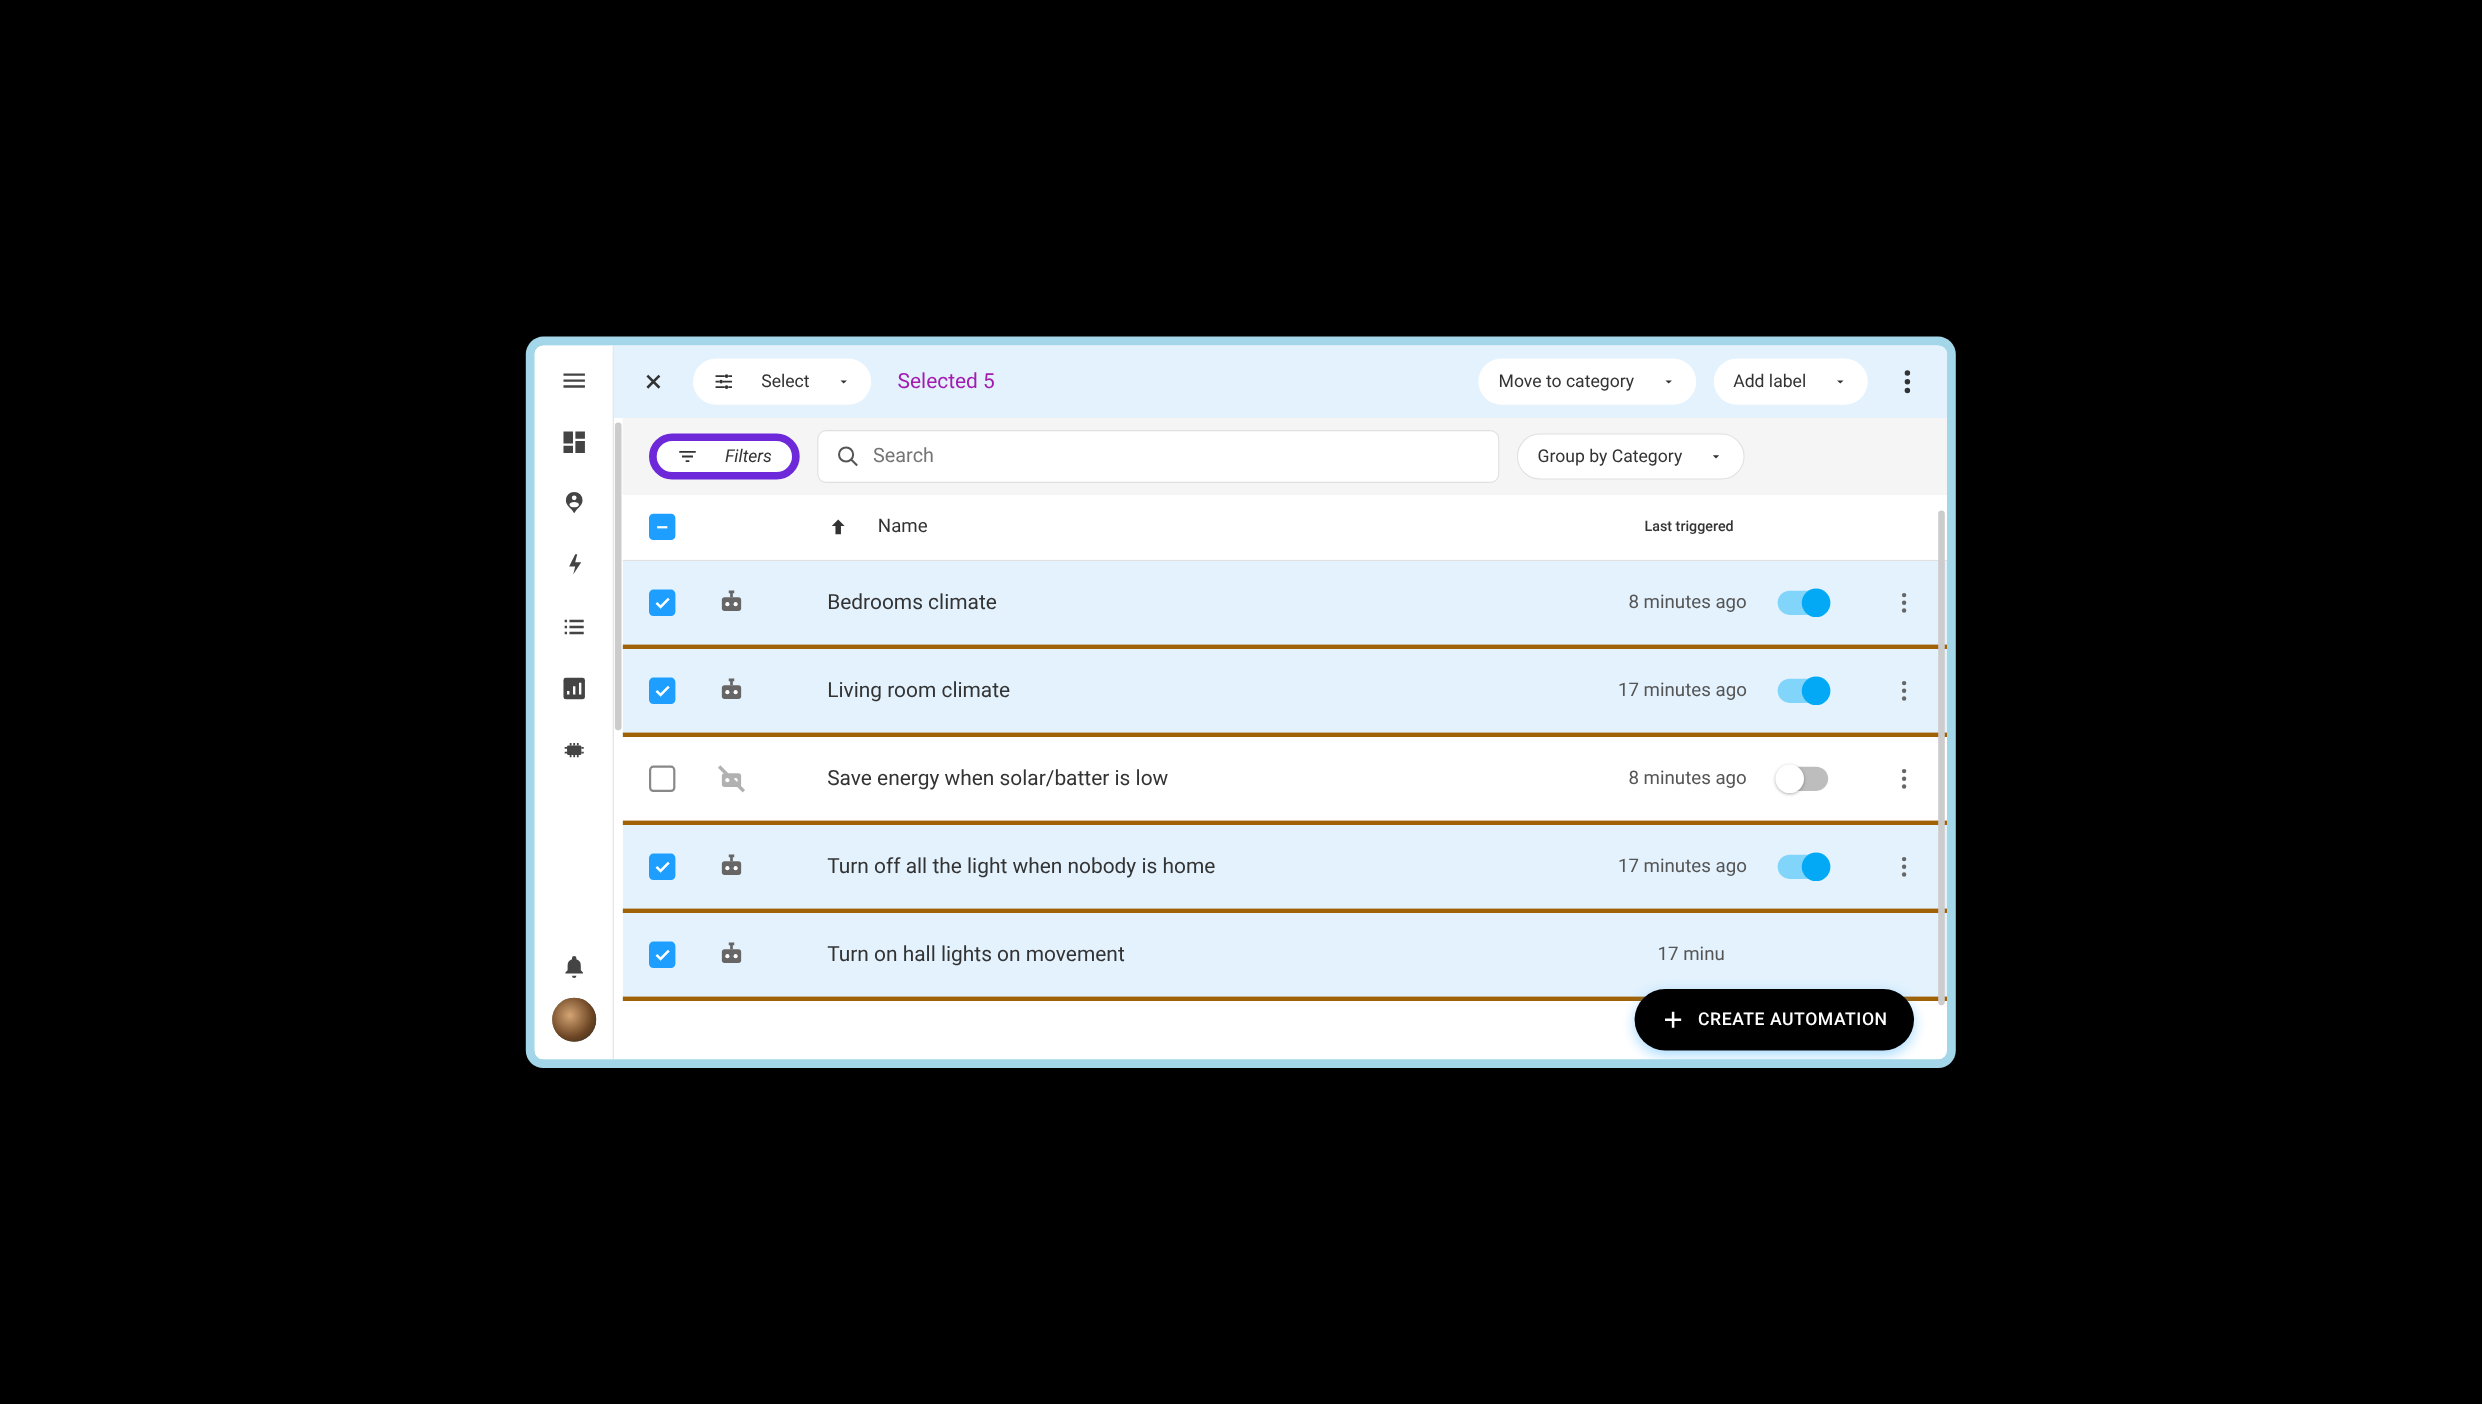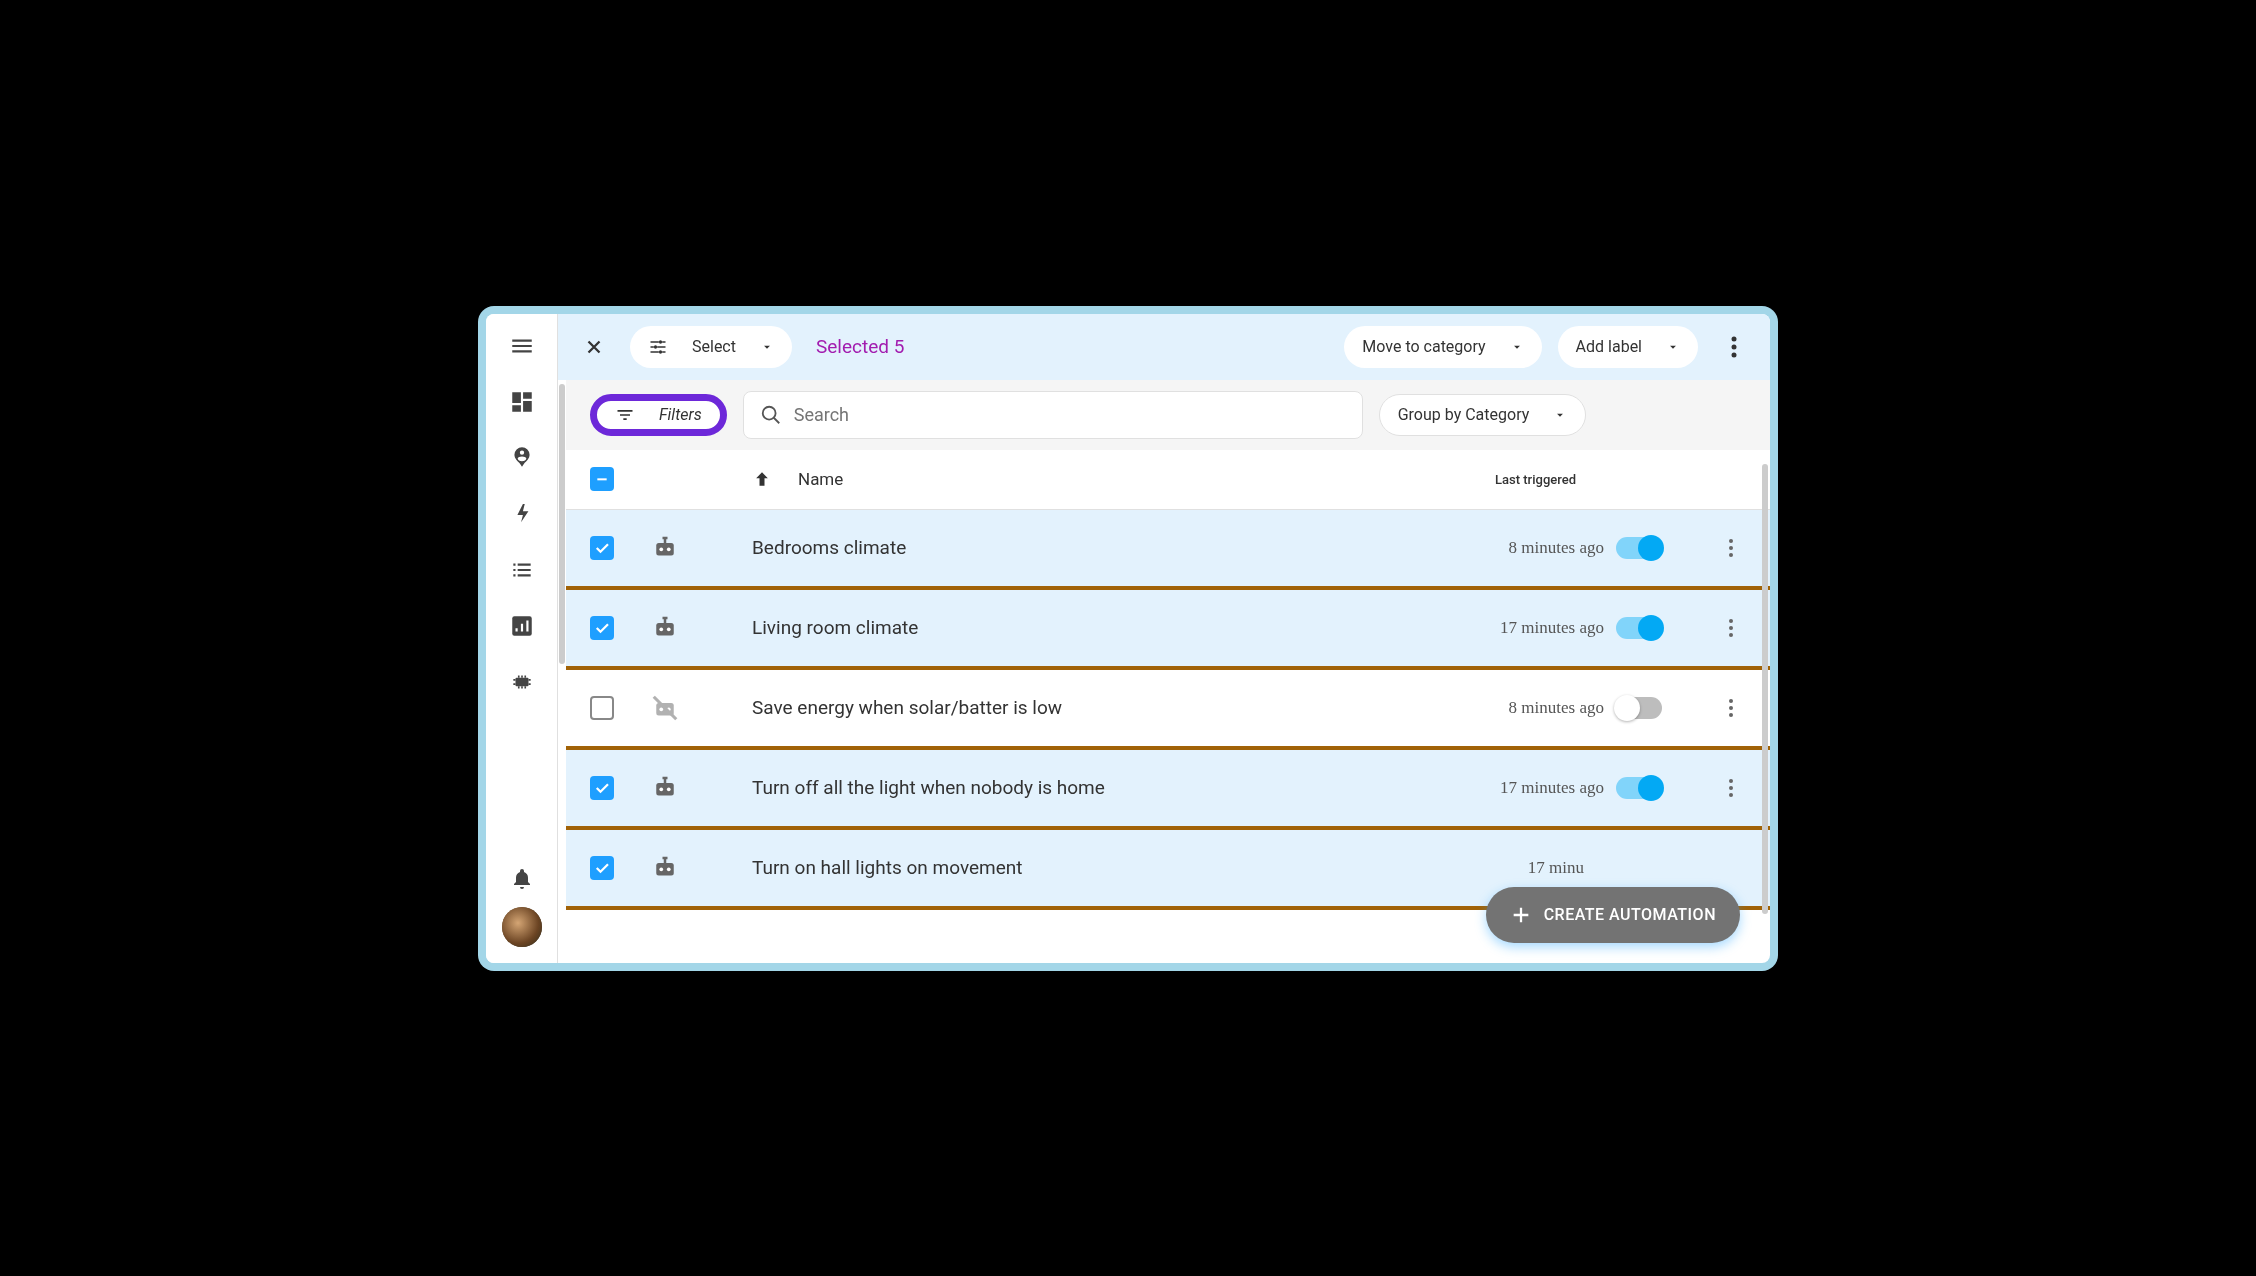--- a/index.html
+++ b/index.html
@@ -28,39 +28,39 @@
 .col-check { width: 60px; display: flex; align-items: center; }
 .col-icon { width: 80px; }
 .col-name { flex: 1; display: flex; align-items: center; gap: 26px; font-size: 17px; font-weight: 400; color: #333; margin-left: 22px; }
 .col-trig { width: 220px; font-size: 13px; font-weight: 500; color: #333; text-align: right; padding-right: 20px; }
 .col-switch { width: 100px; }
 .col-more { width: 50px; }
 
 .row { display: flex; align-items: center; height: 80px; padding: 0 24px; border-bottom: 4px solid #a16207; }
 .row.selected { background: #e3f2fd; }
 .row .name-text { font-size: 19px; color: #333; }
-.row .trig-text { font-size: 17px; color: #555; text-align: right; padding-right: 12px; width: 220px; font-family: Liberation Serif, serif; }
+.row .trig-text { font-size: 17px; color: #555; text-align: right; padding-right: 28px; width: 220px; }
 
 .checkbox { width: 24px; height: 24px; border-radius: 4px; display: flex; align-items: center; justify-content: center; cursor: pointer; }
 .checkbox.checked { background: #1e9fff; }
 .checkbox.indeterminate { background: #1e9fff; }
 .checkbox.unchecked { border: 2px solid #888; background: #fff; }
 
 .robot-icon { color: #666; }
 .robot-icon.disabled { opacity: 0.5; }
 
 .switch { width: 46px; height: 22px; border-radius: 11px; position: relative; cursor: pointer; }
 .switch.on { background: #81d4fa; }
 .switch.on::after { content: ""; position: absolute; right: -2px; top: -2px; width: 26px; height: 26px; border-radius: 50%; background: #03a9f4; }
 .switch.off { background: #bdbdbd; }
 .switch.off::after { content: ""; position: absolute; left: -2px; top: -2px; width: 26px; height: 26px; border-radius: 50%; background: #fff; box-shadow: 0 1px 3px rgba(0,0,0,0.3); }
 
 .more-dots { cursor: pointer; color: #666; display: flex; align-items: center; justify-content: center; width: 30px; }
 
-.fab { position: absolute; bottom: 20px; right: 30px; background: #737373; color: #fff; border-radius: 30px; height: 56px; display: flex; align-items: center; padding: 0 24px; gap: 12px; font-size: 16px; font-weight: 500; letter-spacing: 0.5px; cursor: pointer; box-shadow: 0 4px 12px rgba(30,159,255,0.4); }
+.fab { position: absolute; bottom: 8px; right: 30px; background: #000000; color: #fff; border-radius: 30px; height: 56px; display: flex; align-items: center; padding: 0 24px; gap: 12px; font-size: 16px; font-weight: 500; letter-spacing: 0.5px; cursor: pointer; box-shadow: 0 4px 12px rgba(30,159,255,0.4); }
 
 .popover { position: absolute; top: 68px; right: 24px; background: #fff; border-radius: 6px; box-shadow: 0 4px 20px rgba(0,0,0,0.2); width: 160px; z-index: 10; overflow: hidden; }
 .popover-item { display: flex; align-items: center; gap: 16px; padding: 18px 20px; font-size: 17px; color: #333; cursor: pointer; }
 .popover-item.highlighted { background: #f0f0f0; }
 
 .scroll-track { position: absolute; left: 0; top: 70px; width: 8px; height: 340px; background: transparent; }
 .scroll-thumb { width: 6px; height: 280px; background: #ccc; border-radius: 3px; margin-left: 1px; }
 .scroll-track-right { position: absolute; right: 2px; top: 150px; width: 6px; height: 450px; background: #ccc; border-radius: 3px; }
 
 svg { display: block; }

